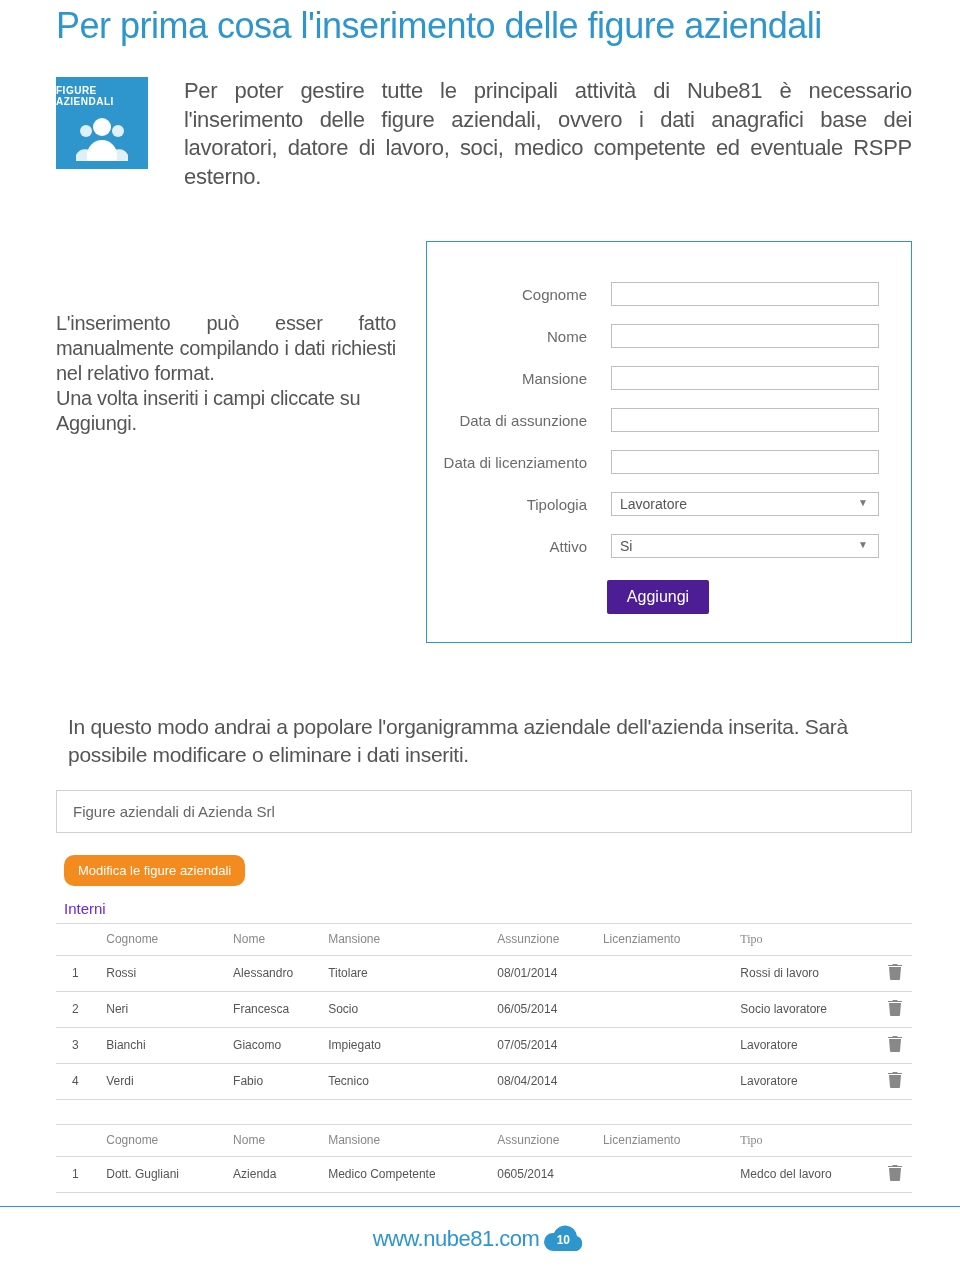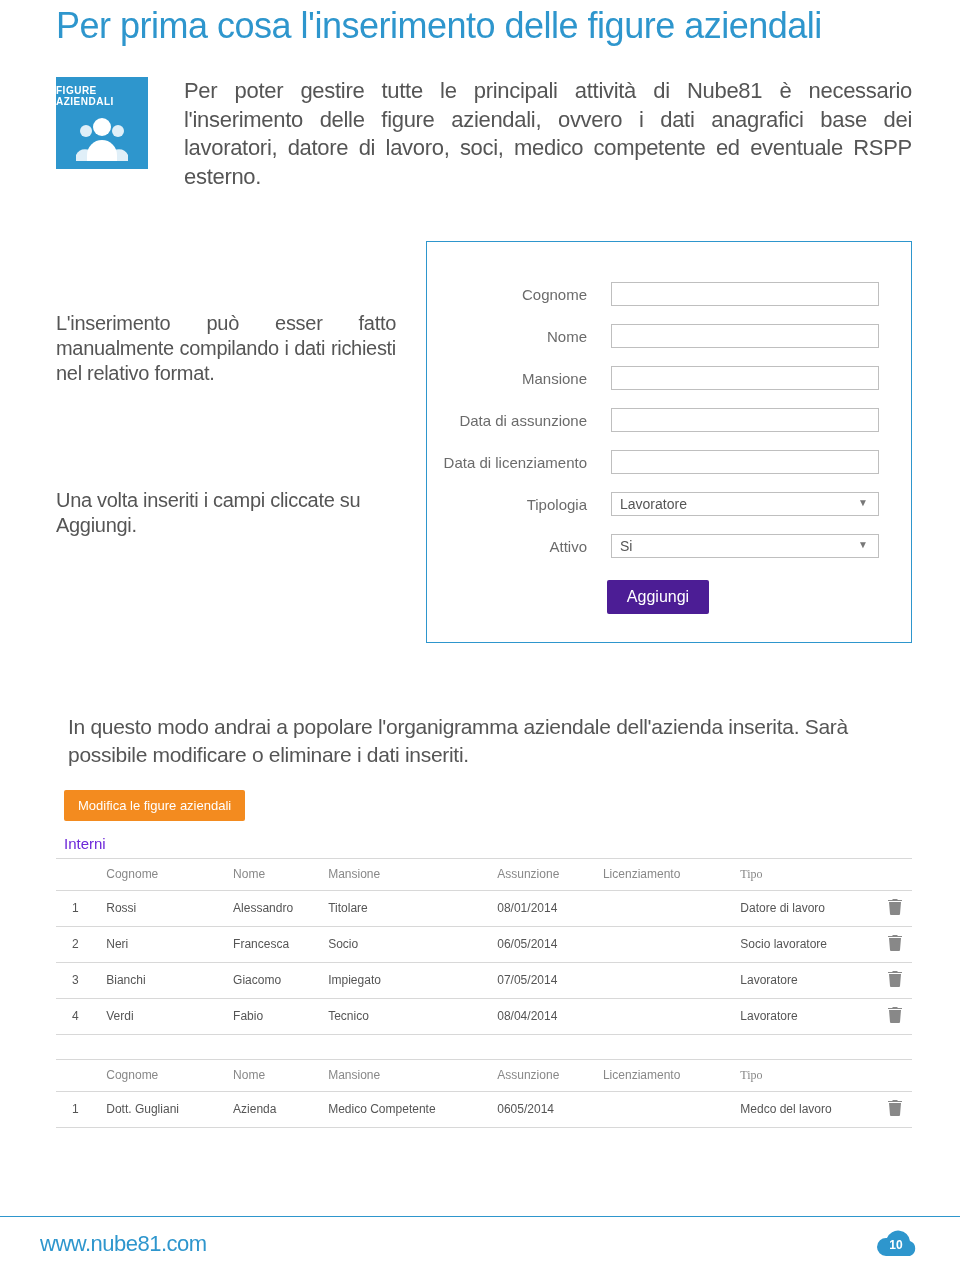--- a/index.html
+++ b/index.html
@@ -32,21 +32,21 @@
     font-family: "Arial Narrow", Arial, sans-serif;
     font-size: 22px; line-height: 1.3; color: #555; font-weight: 400;
     letter-spacing: -0.3px;
     text-align: justify;
   }
   .two-col { display: flex; gap: 30px; margin-bottom: 70px; }
   .left-notes {
     flex: 0 0 340px;
     font-family: "Arial Narrow", Arial, sans-serif;
     font-size: 20px; line-height: 1.25; color: #555; letter-spacing: -0.3px;
-    display: flex; flex-direction: column; justify-content: space-between;
+    display: flex; flex-direction: column; justify-content: flex-start;
     padding-top: 70px; padding-bottom: 105px;
   }
   .note1 { text-align: justify; }
   .form-box {
     flex: 1;
     border: 1px solid #2e96cd;
     padding: 40px 32px 28px 10px;
   }
   .form-row { display: flex; align-items: center; margin-bottom: 18px; gap: 24px; }
   .form-label { flex: 0 0 150px; text-align: right; color: #6b6b6b; font-size: 15px; }
@@ -74,21 +74,21 @@
     font-size: 21px; line-height: 1.3; color: #555; letter-spacing: -0.3px;
     margin: 0 8px 22px 12px;
   }
   .panel {
     border: 1px solid #d0d0d0; background: #fff;
     padding: 12px 16px; font-size: 15px; color: #666; margin-bottom: 22px;
   }
   .btn-modifica {
     background: #f38b1f; color: #fff; border: none;
     padding: 8px 14px; font-size: 13px; cursor: pointer;
-    margin: 0 0 14px 8px; border-radius: 2px;
+    margin: 0 0 14px 8px; border-radius: 10px;
   }
   .section-title { font-size: 15px; color: #6d28d9; margin: 0 0 6px 8px; }
   table.data {
     width: 100%; border-collapse: collapse; font-size: 12px; color: #555;
     margin-bottom: 24px;
   }
   table.data th, table.data td {
     text-align: left; padding: 8px 8px; border-bottom: 1px solid #d8d8d8;
     font-weight: 400;
   }
@@ -98,22 +98,22 @@
   .col-cog { width: 120px; }
   .col-nom { width: 90px; }
   .col-man { width: 160px; }
   .col-ass { width: 100px; }
   .col-lic { width: 130px; }
   .col-tip { width: 140px; font-family: Liberation Serif, serif; }
   .col-del { width: 30px; }
   .trash { cursor: pointer; }
   .footer {
     position: absolute; bottom: 0; left: 0; right: 0;
-    border-top: 1px solid #2e96cd; height: 54px;
-    display: flex; align-items: center; justify-content: space-between;
+    border-top: 1px solid #2e96cd; height: 64px;
+    display: flex; align-items: center; justify-content: center;
     padding: 0 40px;
   }
   .footer-url { color: #2e96cd; font-size: 22px; letter-spacing: -0.5px; }
   .cloud { position: relative; width: 48px; height: 34px; }
   .cloud svg { position: absolute; inset: 0; }
   .page-num {
     position: absolute; top: 50%; left: 50%; transform: translate(-50%, -40%);
     color: #fff; font-size: 12px; font-weight: 700;
   }
 </style>
@@ -177,20 +177,21 @@
         <div class="form-select">
           <span>Si</span>
         </div>
       </div>
       <button class="btn-aggiungi">Aggiungi</button>
     </div>
   </div>
 
   <div class="mid-text">In questo modo andrai a popolare l'organigramma aziendale dell'azienda inserita. Sarà possibile modificare o eliminare i dati inseriti.</div>
 
+  <div class="panel">Figure aziendali di Azienda Srl</div>
 
   <button class="btn-modifica">Modifica le figure aziendali</button>
 
   <div class="section-title">Interni</div>
   <table class="data">
     <thead>
       <tr>
         <th class="col-num"></th>
         <th class="col-cog">Cognome</th>
         <th class="col-nom">Nome</th>
@@ -202,21 +203,21 @@
       </tr>
     </thead>
     <tbody id="interni-body">
         <tr>
           <td class="col-num">1</td>
           <td>Rossi</td>
           <td>Alessandro</td>
           <td>Titolare</td>
           <td>08/01/2014</td>
           <td></td>
-          <td>Datore di lavoro</td>
+          <td>Rossi di lavoro</td>
           <td class="trash"><svg width="14" height="16" viewBox="0 0 14 16">
               <path fill="#888" d="M1 3h12l-1 12a1 1 0 0 1-1 1H3a1 1 0 0 1-1-1zM0 1h4l1-1h4l1 1h4v1H0zM4 5h1v8H4zm3 0h1v8H7zm3 0h1v8h-1z"></path>
             </svg></td>
         </tr>
         <tr>
           <td class="col-num">2</td>
           <td>Neri</td>
           <td>Francesca</td>
           <td>Socio</td>
           <td>06/05/2014</td>

